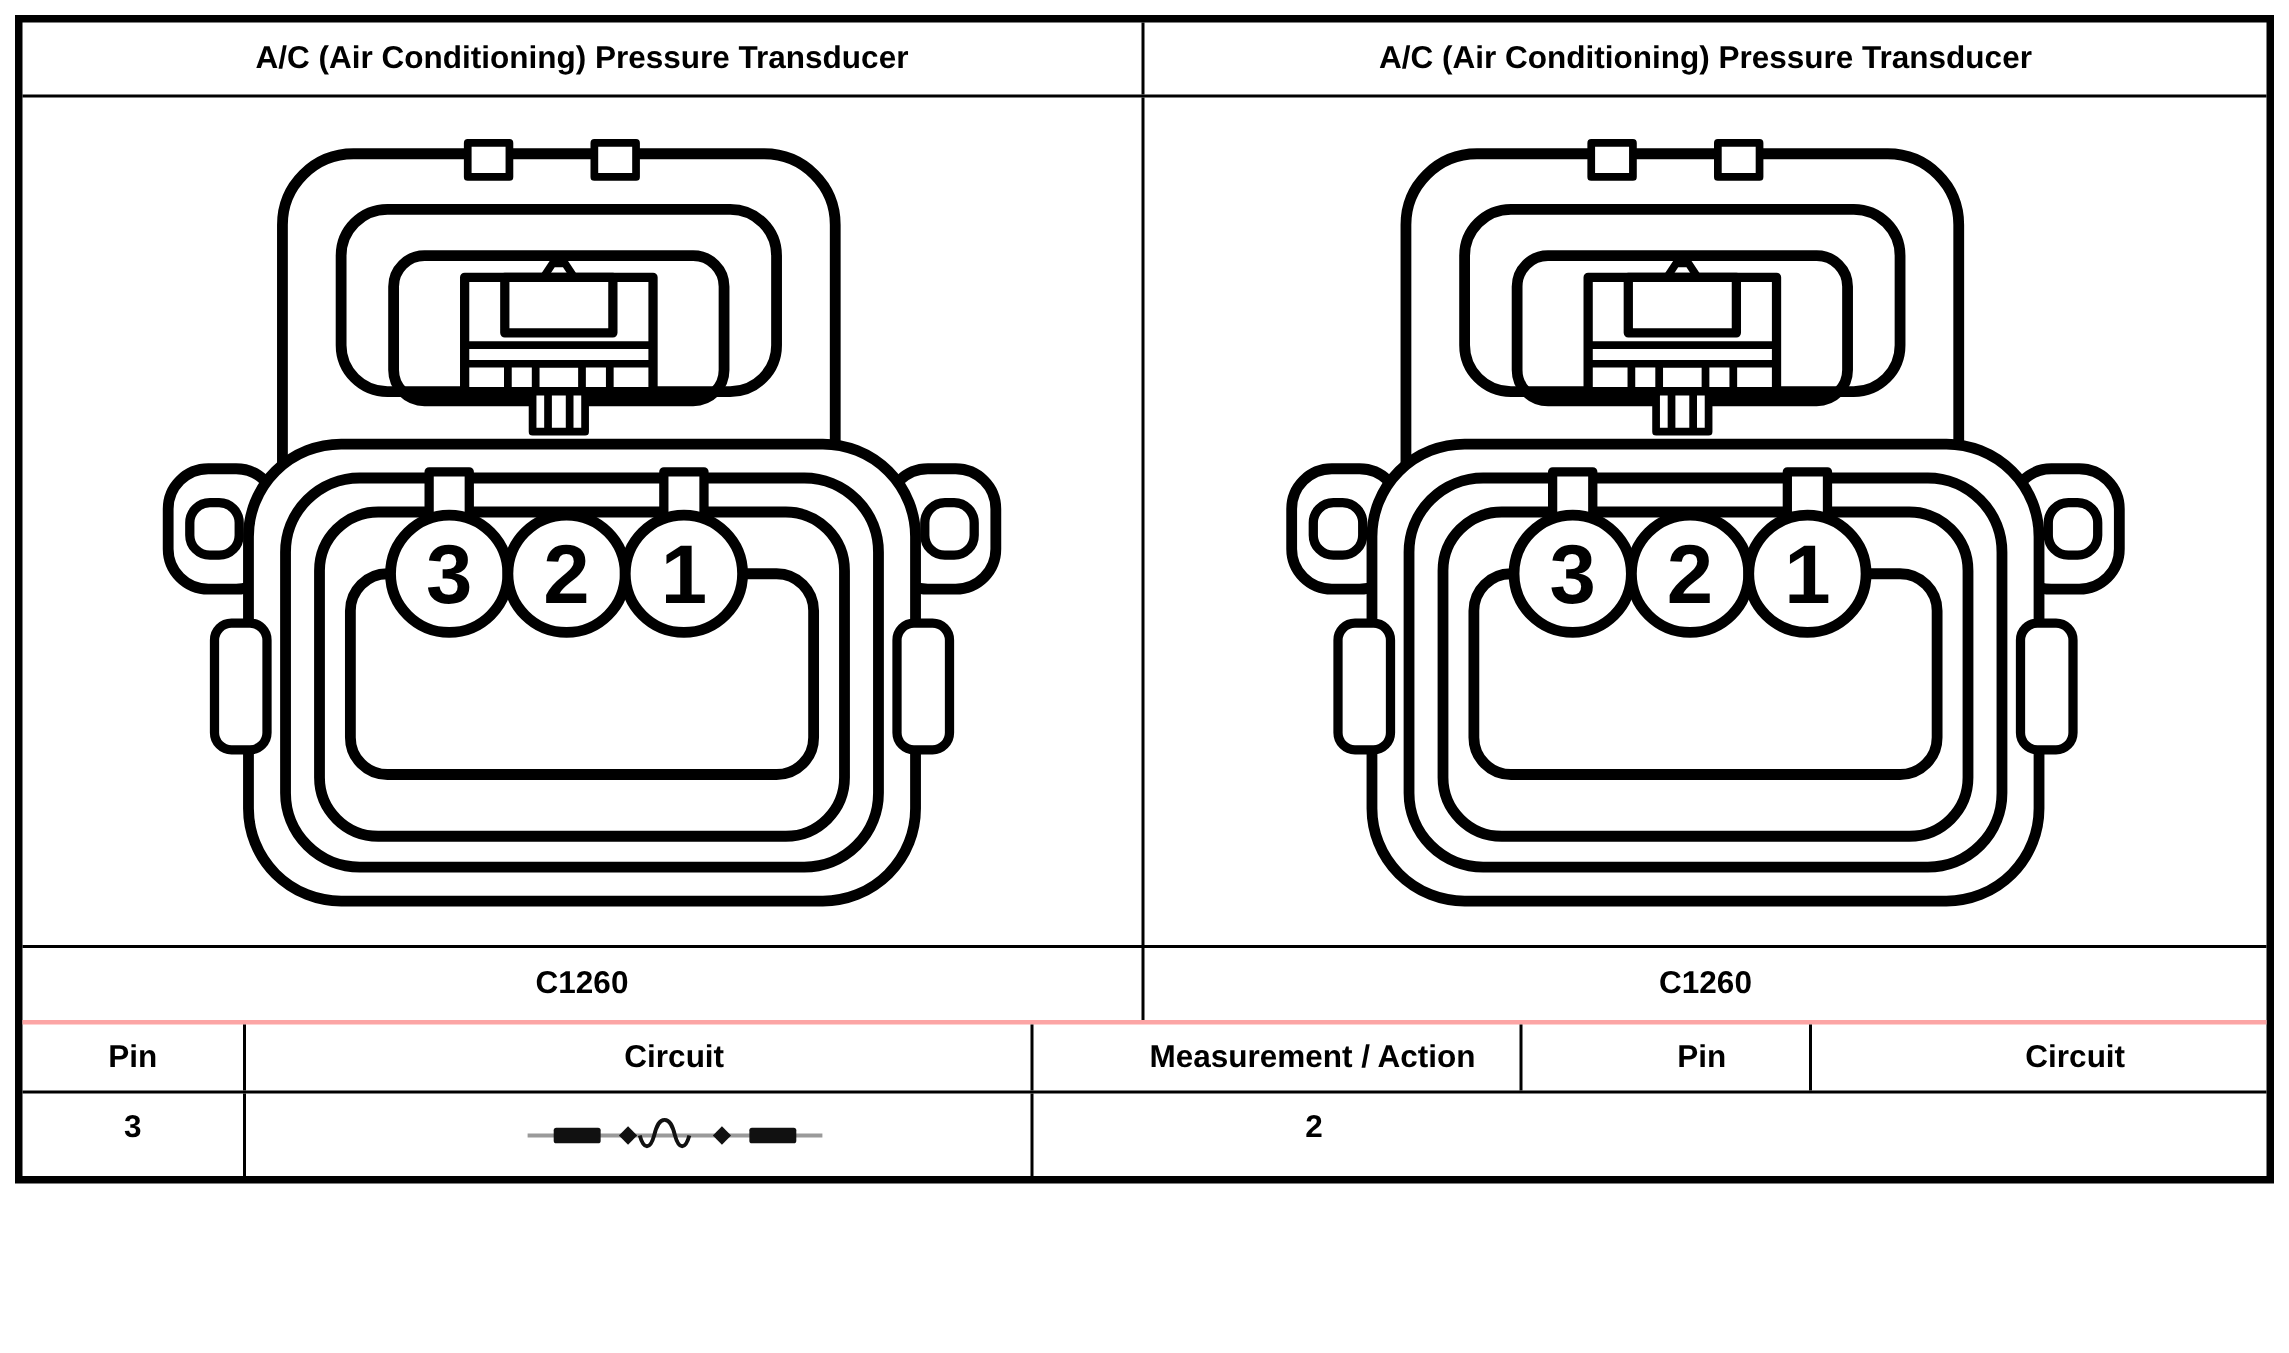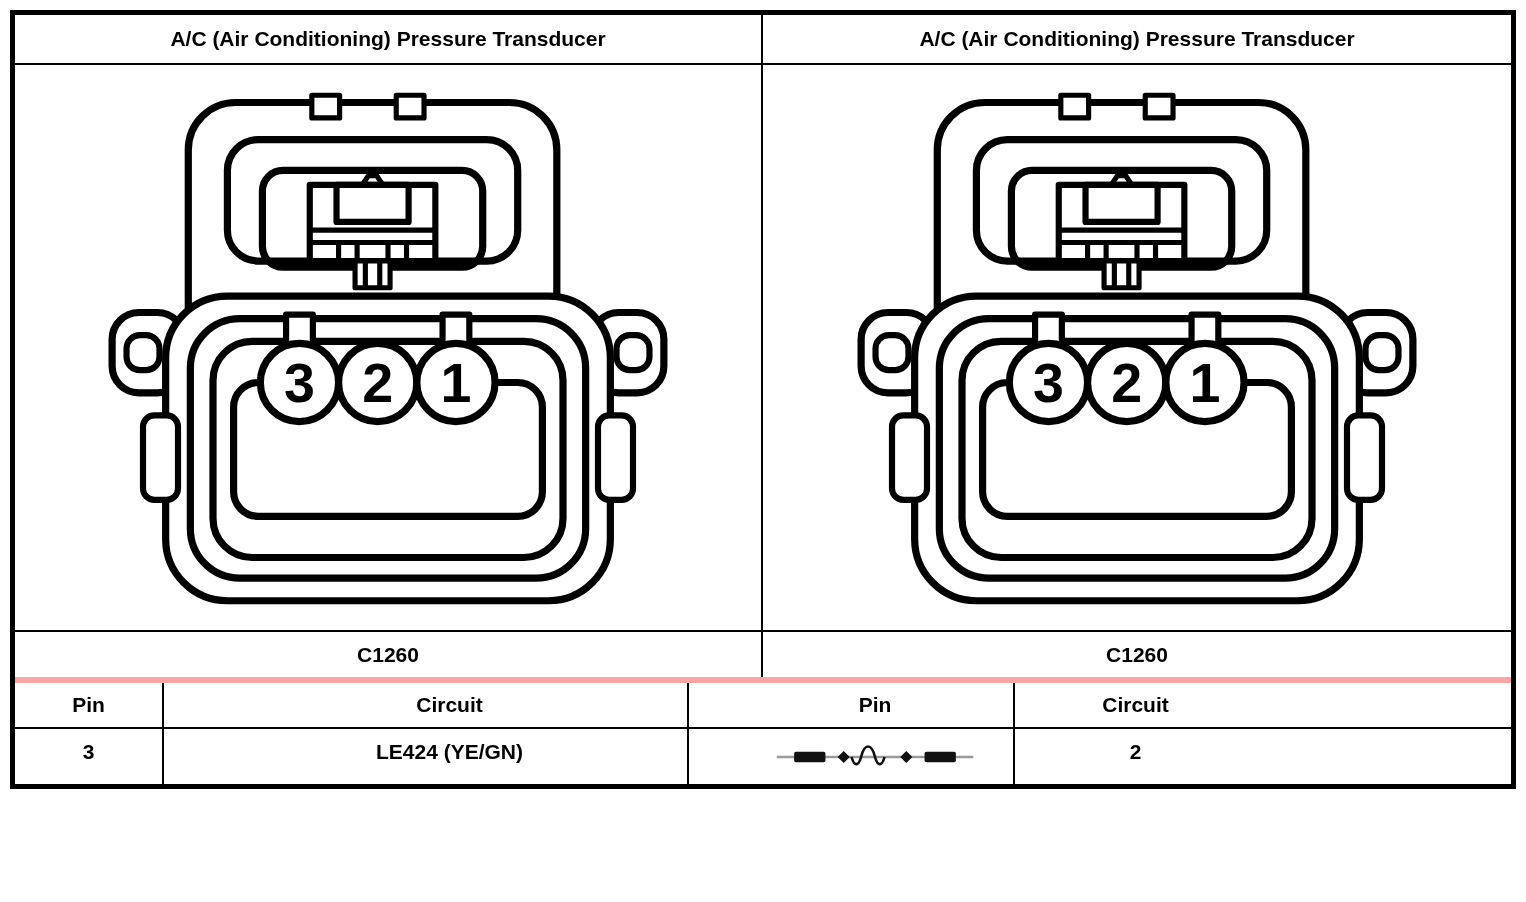--- a/index.html
+++ b/index.html
@@ -21,21 +21,21 @@
     display: grid;
     grid-template-rows: 50px 567px 51px 46px 1fr;
     background: #fff;
     font-weight: bold;
   }
   .row {
     display: grid;
     border-bottom: 2px solid #000;
     min-height: 0;
   }
-  .row-labels { border-bottom: 6px solid #fca5a5; }
+  .row-labels { border-bottom: 3px solid #fca5a5; }
   .row:last-child { border-bottom: none; }
   .row-titles, .row-diagrams, .row-labels { grid-template-columns: 1fr 1fr; }
   .row-thead, .row-tbody { grid-template-columns: 149px 477px 278px 145px 1fr; gap: 48px; }
   .cell {
     box-sizing: border-box;
     border-right: 2px solid #000;
     display: flex;
     align-items: center;
     justify-content: center;
     min-width: 0;
@@ -149,27 +149,27 @@
       <span>C1260</span>
     </div>
     <div class="cell label-cell">
       <span>C1260</span>
     </div>
   </div>
 
   <div class="row row-thead">
     <div class="cell">Pin</div>
     <div class="cell">Circuit</div>
+    <div class="cell">Measurement / Action</div>
     <div class="cell">Pin</div>
     <div class="cell">Circuit</div>
   </div>
 
   <div class="row row-tbody">
     <div class="cell">3</div>
-    <div class="cell">LE424 (YE/GN)</div>
     <div class="cell measure-cell">
       <svg width="200" height="44" viewBox="0 0 230 44">
         <line x1="2" y1="22" x2="228" y2="22" stroke-width="3" stroke="#9a9a9a"></line>
         <rect x="22" y="16" width="36" height="12" rx="2" fill="#111"></rect>
         <rect x="172" y="16" width="36" height="12" rx="2" fill="#111"></rect>
         <path d="M72 22 l7 -7 l7 7 l-7 7 z" fill="#111"></path>
         <path d="M144 22 l7 -7 l7 7 l-7 7 z" fill="#111"></path>
         <path d="M88 22 c3 11 8 11 11 0 c2 -8 4 -12 8 -12 c4 0 6 4 8 12 c3 11 8 11 11 0" fill="none" stroke="#111" stroke-width="3"></path>
       </svg>
     </div>

